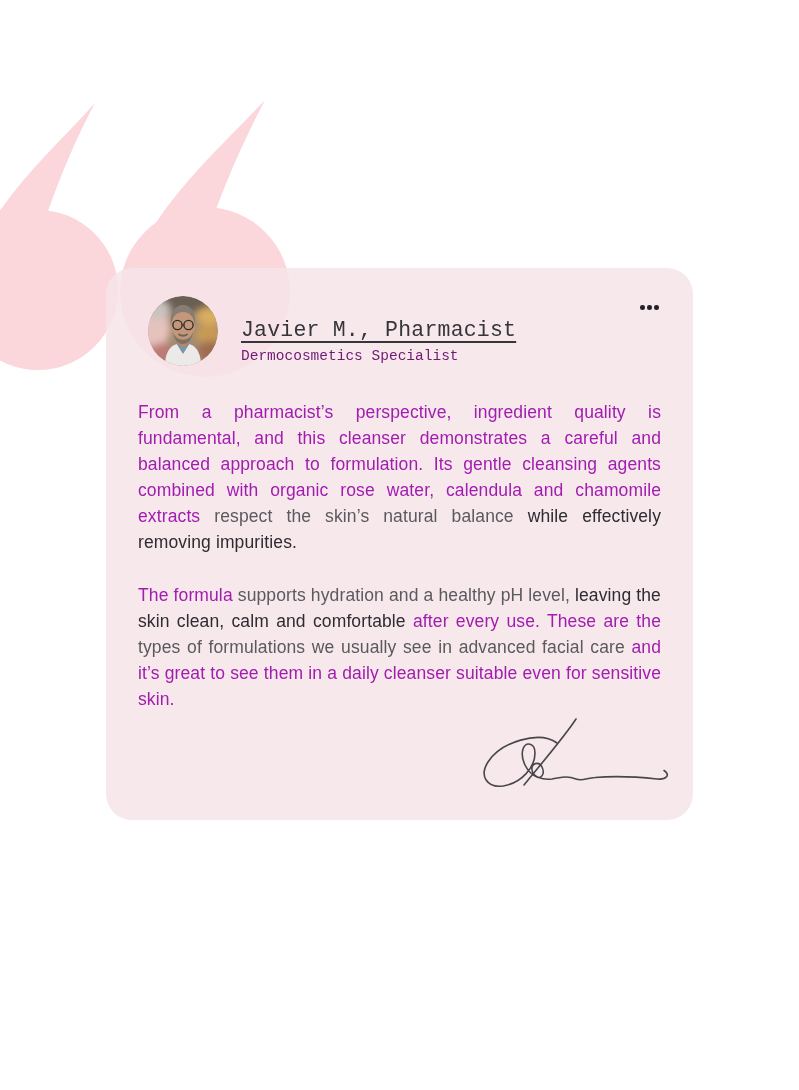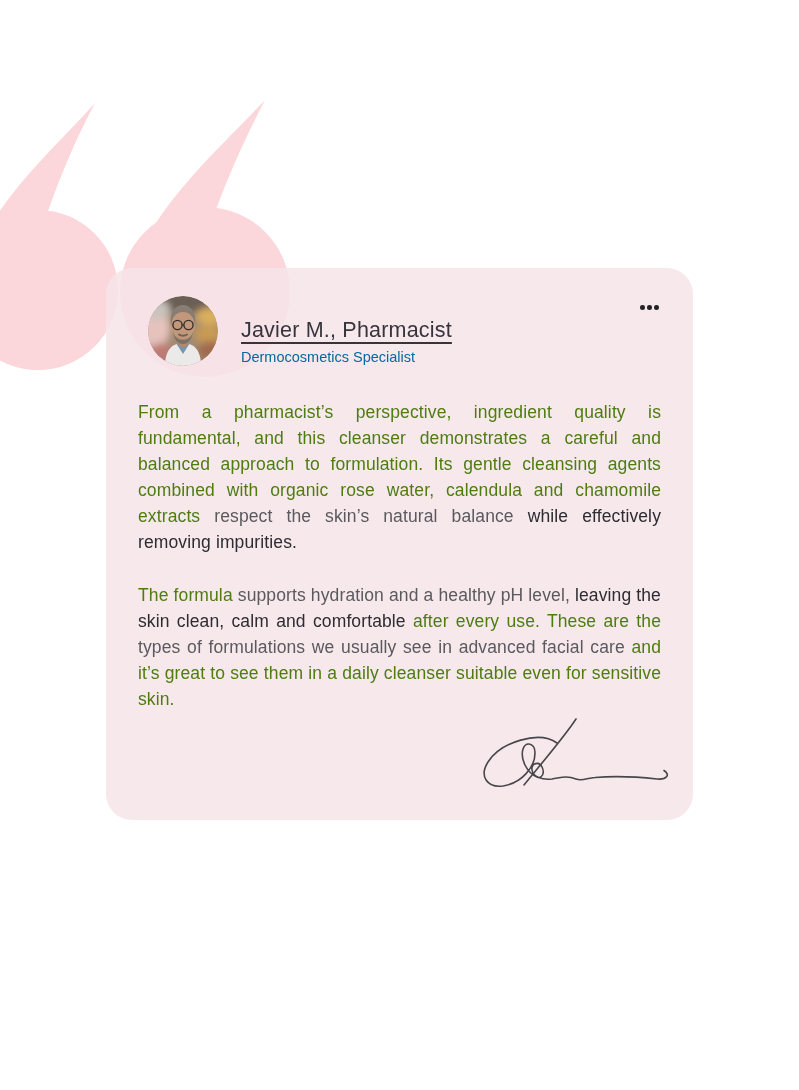--- a/index.html
+++ b/index.html
@@ -18,35 +18,35 @@
   .card{
     position:absolute;left:106px;top:268px;width:587px;height:552px;
     border-radius:26px;
     background:rgba(246,228,233,0.85);
     box-sizing:border-box;
     padding:28px 32px 0 32px;
   }
 
   .card-header{display:flex;align-items:flex-start;}
   .avatar{width:70px;height:70px;margin-left:10px;flex:none;border-radius:50%;overflow:hidden;}
-  .id-block{margin:22px 0 0 23px;}
+  .id-block{margin:22px 0 0 23px;font-family:Liberation Mono, monospace;}
   .reviewer-name{
     font-size:21.5px;letter-spacing:0.2px;color:#35353b;
     text-decoration:underline;text-decoration-thickness:1.5px;text-underline-offset:5px;
     cursor:pointer;
   }
-  .reviewer-title{margin-top:6px;font-size:14.5px;color:#0369a1;}
+  .reviewer-title{margin-top:6px;font-size:14.5px;color:#701a75;}
 
   .menu{margin-left:auto;margin-top:7px;display:flex;gap:2.5px;cursor:pointer;padding:2px;}
   .menu .dot{width:4.6px;height:4.6px;border-radius:50%;background:#232327;}
 
   .body-text{margin-top:33px;width:523px;font-size:17.5px;line-height:26px;letter-spacing:0.12px;text-align:justify;}
   .body-text p{margin:0;}
   .body-text p + p{margin-top:27px;}
-  .seg-regular{color:#4d7c0f;}
+  .seg-regular{color:#a21caf;}
   .seg-bold{color:#5a5a5e;font-weight:400;}
   .seg-dark{color:#2c2c31;}
 
   .signature{position:absolute;right:16px;bottom:14px;width:200px;height:90px;}
 </style>
 </head>
 <body>
 
 <div class="page">
 

